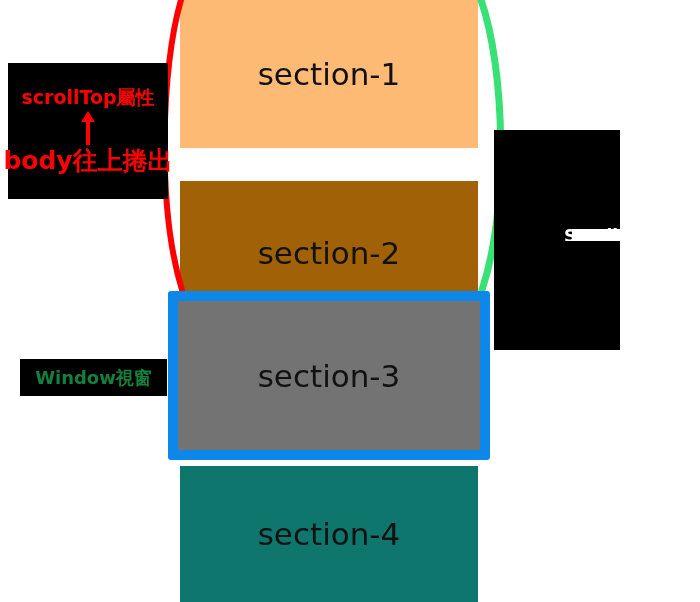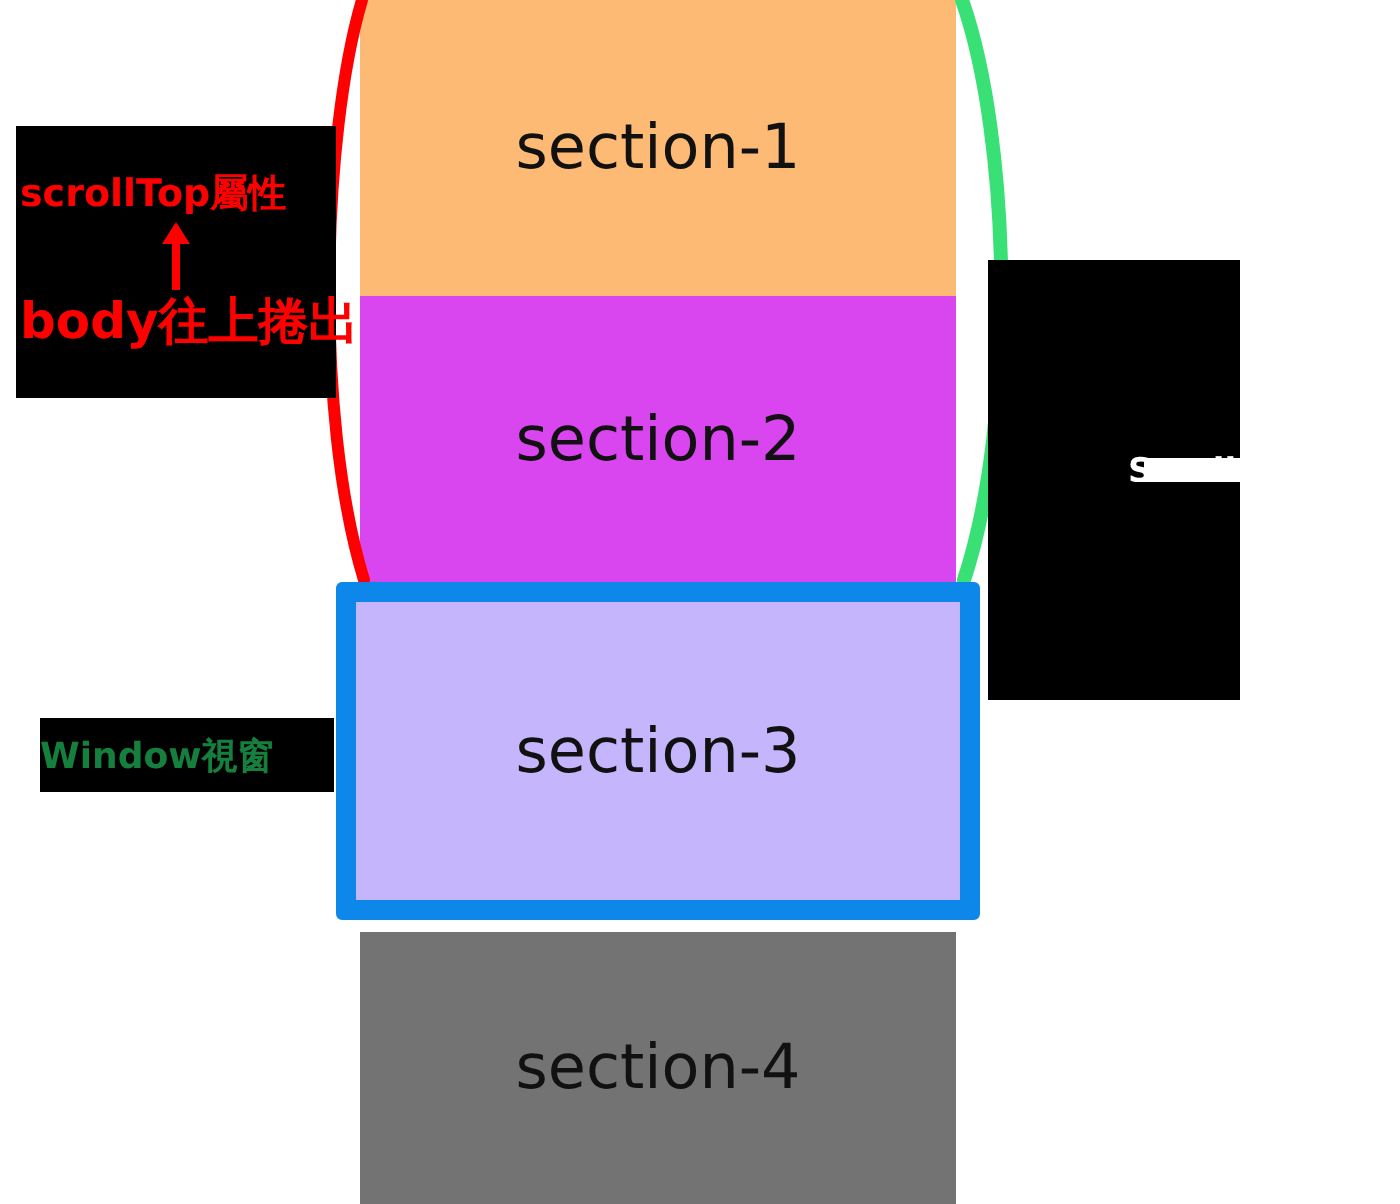--- a/index.html
+++ b/index.html
@@ -68,21 +68,21 @@
     pointer-events: none;
   }
 
   
   .note-box {
     position: absolute;
     background: #000000;
     box-sizing: border-box;
     display: flex;
     flex-direction: column;
-    align-items: flex-start;
+    align-items: center;
     justify-content: center;
   }
   #note-scrolltop {
     left: 8px; top: 63px;
     width: 160px; height: 136px;
     padding: 4px 2px;
   }
   #note-scrolltop .line {
     color: #ff0000;
     font-family: "DejaVu Sans", sans-serif;
@@ -171,44 +171,44 @@
 </style>
 </head>
 <body>
 
 <div id="stage">
 
   <div class="section" id="section-1" style="background:#fdba74;">
     <span class="section-label">section-1</span>
   </div>
 
-  <div class="section" id="section-2" style="background:#d946ef;">
+  <div class="section" id="section-2" style="background:#a16207;margin-top:33px;">
     <span class="section-label">section-2</span>
   </div>
 
-  <div class="section" id="section-4" style="background:#737373;">
+  <div class="section" id="section-4" style="background:#0f766e;">
     <span class="section-label">section-4</span>
   </div>
 
   <svg class="arc" style="left:145px; top:-2px;" width="60" height="300" viewBox="0 0 60 300">
     <path d="M 36 2 C 16 70, 12 210, 37 292" fill="none" stroke="#ff0000" stroke-width="6" stroke-linecap="round"></path>
   </svg>
 
   <svg class="arc" style="left:465px; top:-2px;" width="70" height="300" viewBox="0 0 70 300">
     <path d="M 16 2 C 40 70, 44 210, 17 292" fill="none" stroke="#39e075" stroke-width="7" stroke-linecap="round"></path>
   </svg>
 
   <div class="note-box" id="note-right">
     <span class="rt-text">Scroll</span>
   </div>
   <div id="note-right-occluder"></div>
   <div id="note-right-occluder2"></div>
 
   <div id="section-3-wrap">
-    <div class="section" id="section-3" style="background:#c4b5fd;">
+    <div class="section" id="section-3" style="background:#737373;">
       <span class="section-label">section-3</span>
     </div>
   </div>
 
   <div class="note-box" id="note-scrolltop">
     <span class="line">scrollTop屬性</span>
     <span class="up-arrow">
       <span class="head"></span>
       <span class="shaft"></span>
     </span>

